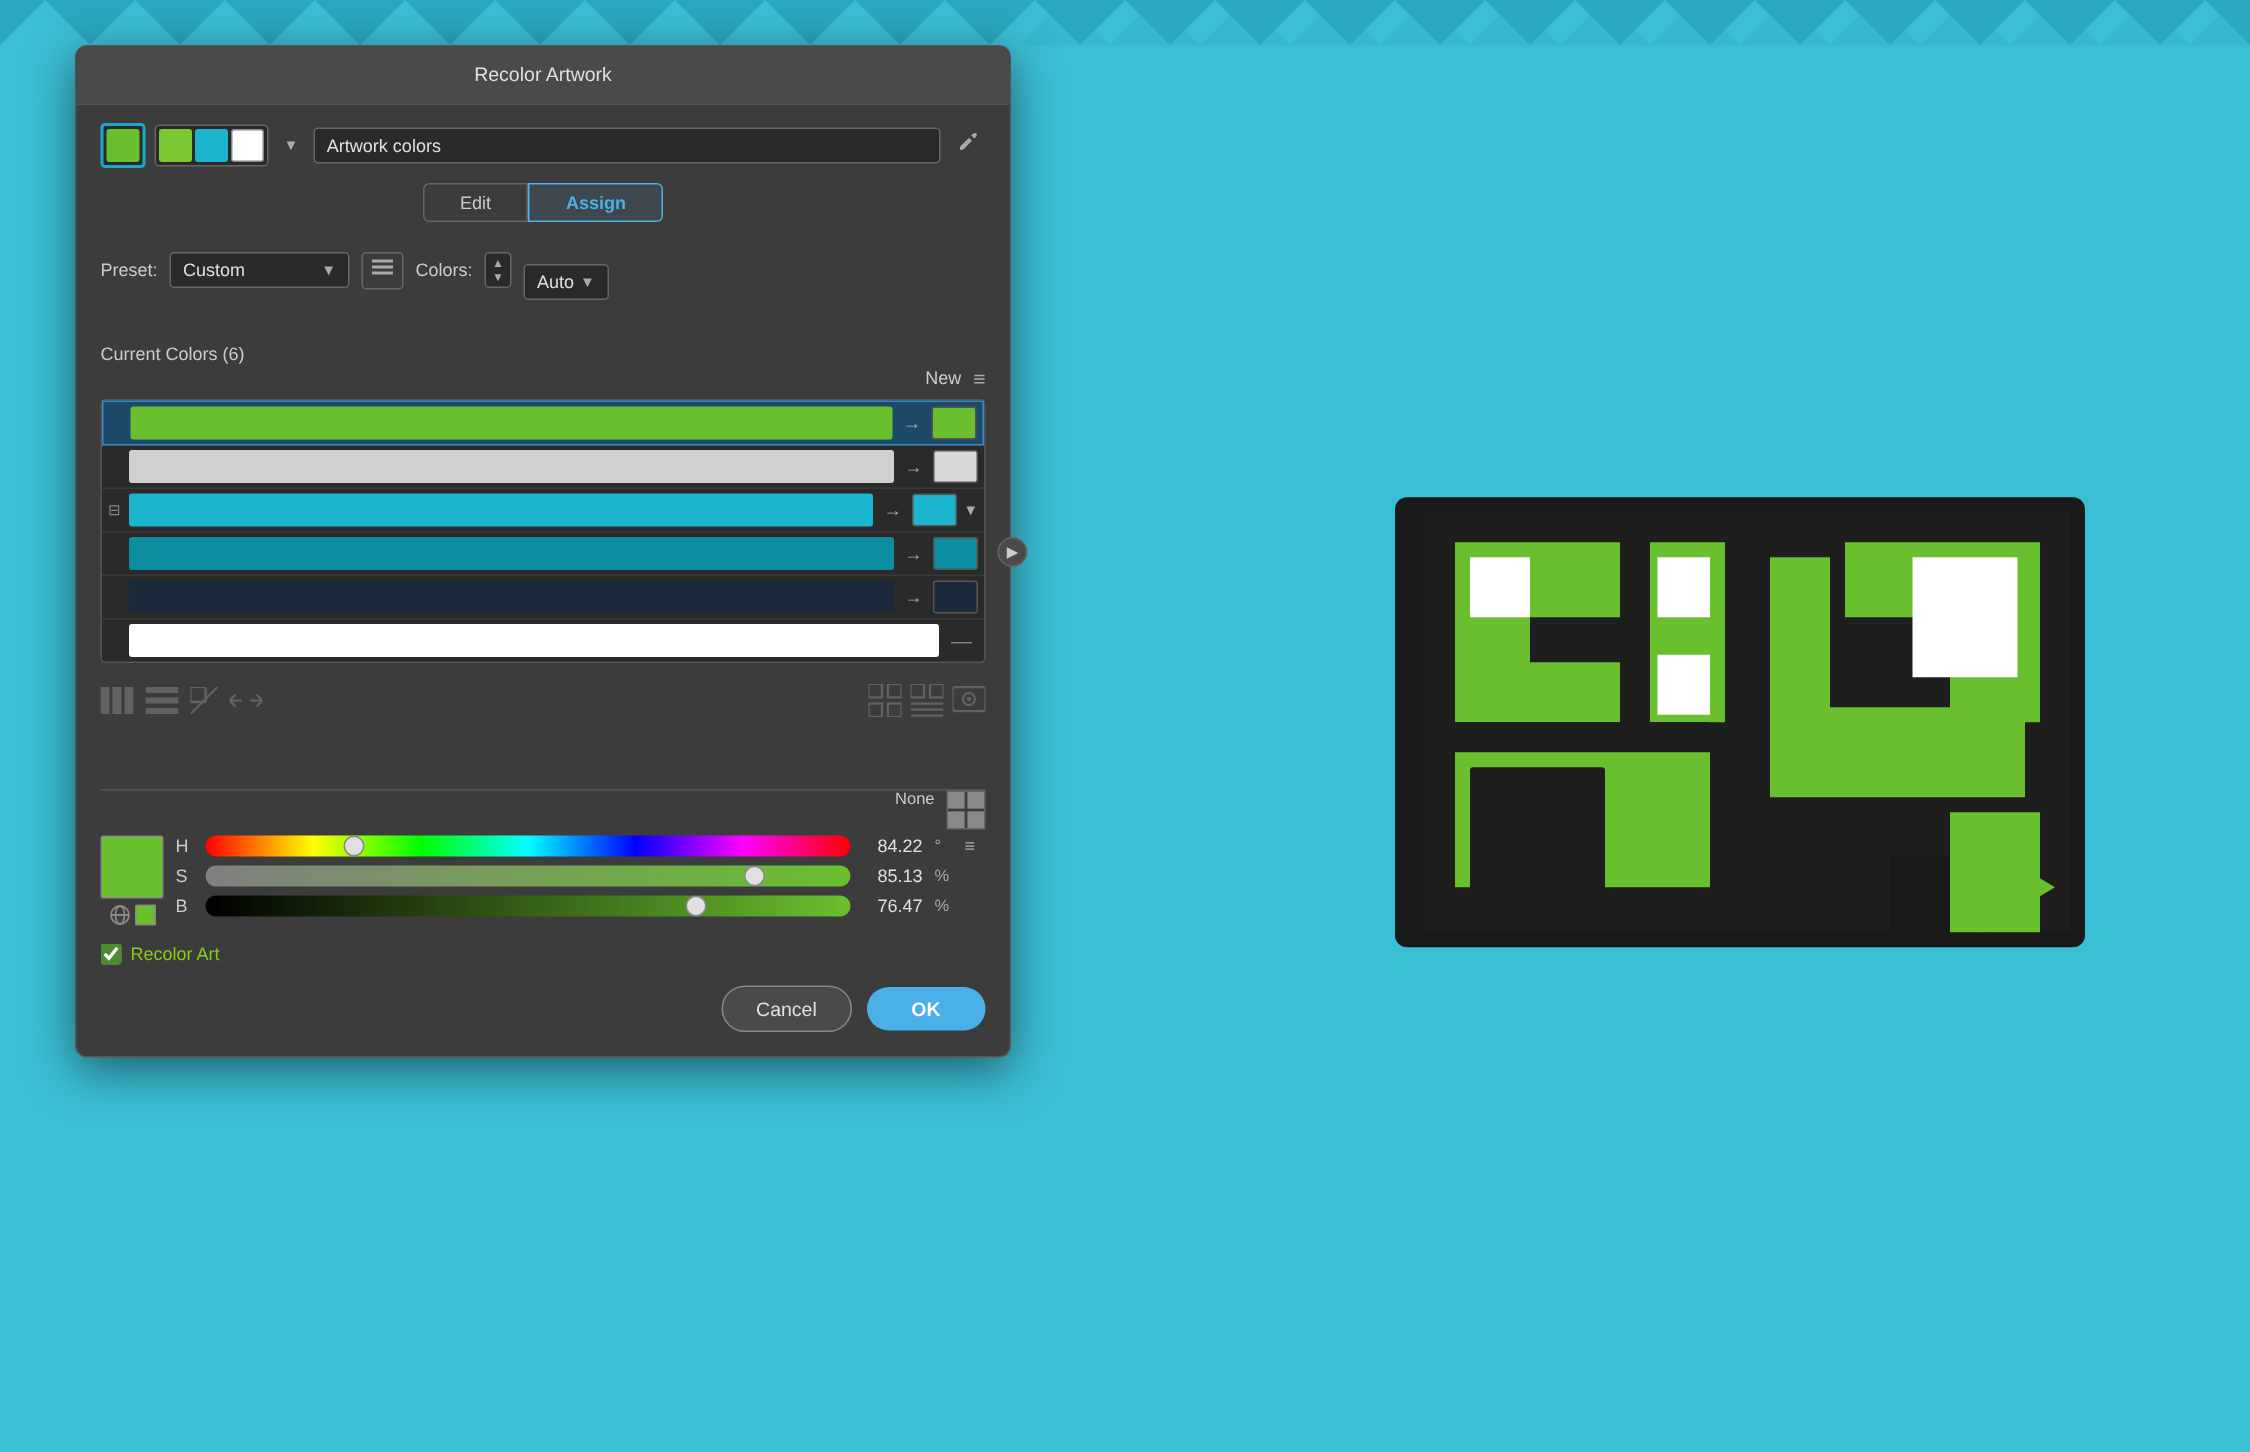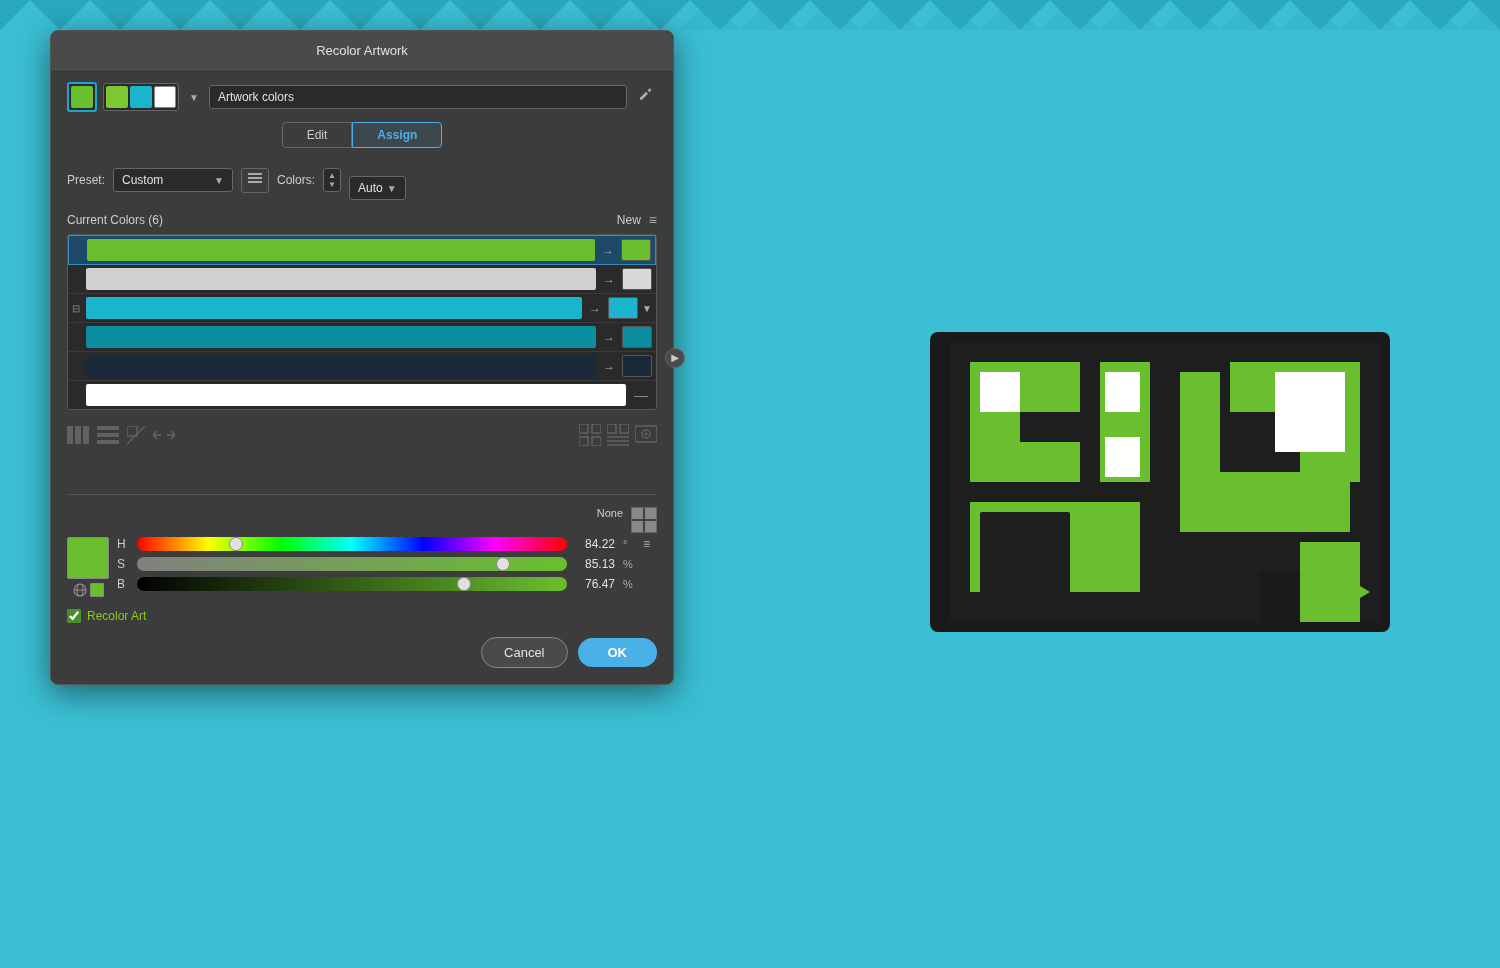--- a/index.html
+++ b/index.html
@@ -332,21 +332,20 @@
 
     .toolbar-right {
       display: flex;
       align-items: center;
       gap: 6px;
     }
 
     
     .color-picker-section {
       border-top: 1px solid #555;
-      padding-top: 12px;
       margin-top: 40px;
     }
 
     .none-label {
       color: #ccc;
       font-size: 11px;
       text-align: right;
       margin-bottom: 2px;
     }
 
@@ -604,21 +603,21 @@
         <span class="stepper-arrows">▲<br>▼</span>
       </div>
       <div class="colors-dropdown">
         <span>Auto</span>
         <span style="color:#aaa; font-size:10px;">▼</span>
       </div>
     </div>
 
     <div class="current-colors-header">
       <span class="current-colors-title">Current Colors (6)</span>
-      <div style="display:flex; align-items:center; gap:4px;">
+      <div style="display:flex; align-items:center; gap:4px;margin-top:32px;">
         <span class="new-label">New</span>
         <span class="menu-icon">≡</span>
       </div>
     </div>
 
     <div class="color-rows-container">
 
       <div class="color-row selected">
         <div class="row-handle"></div>
         <div class="color-bar bar-green"></div>

